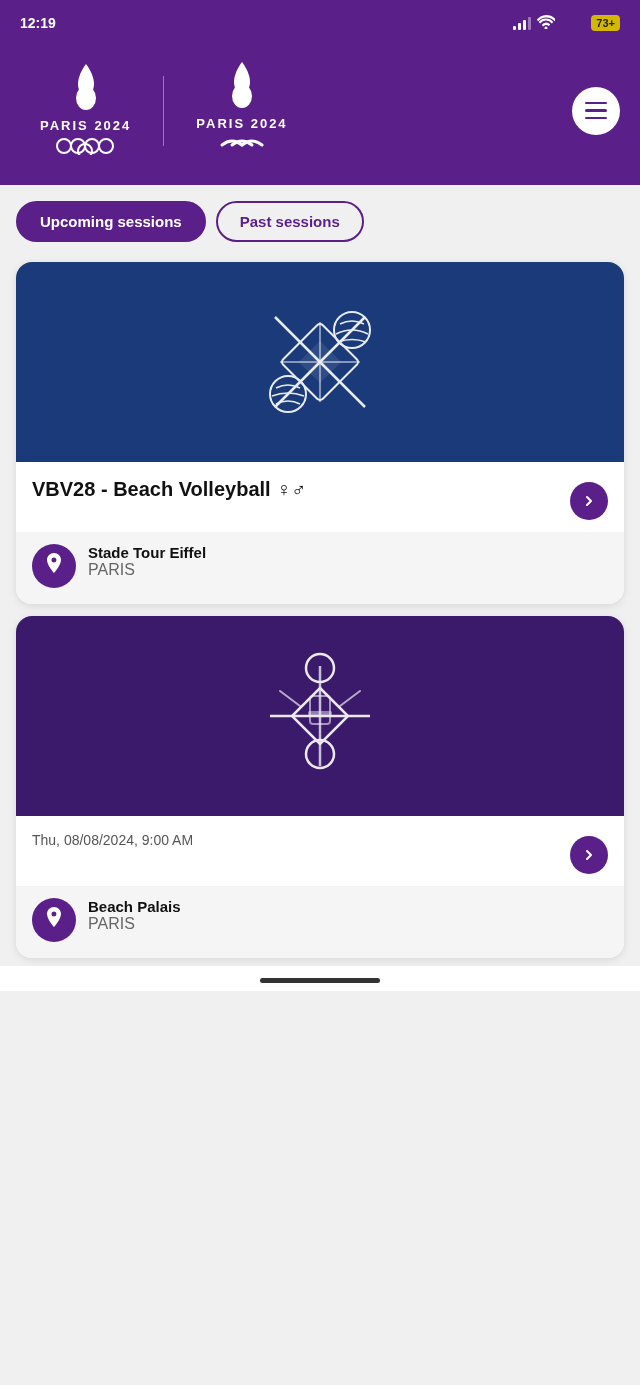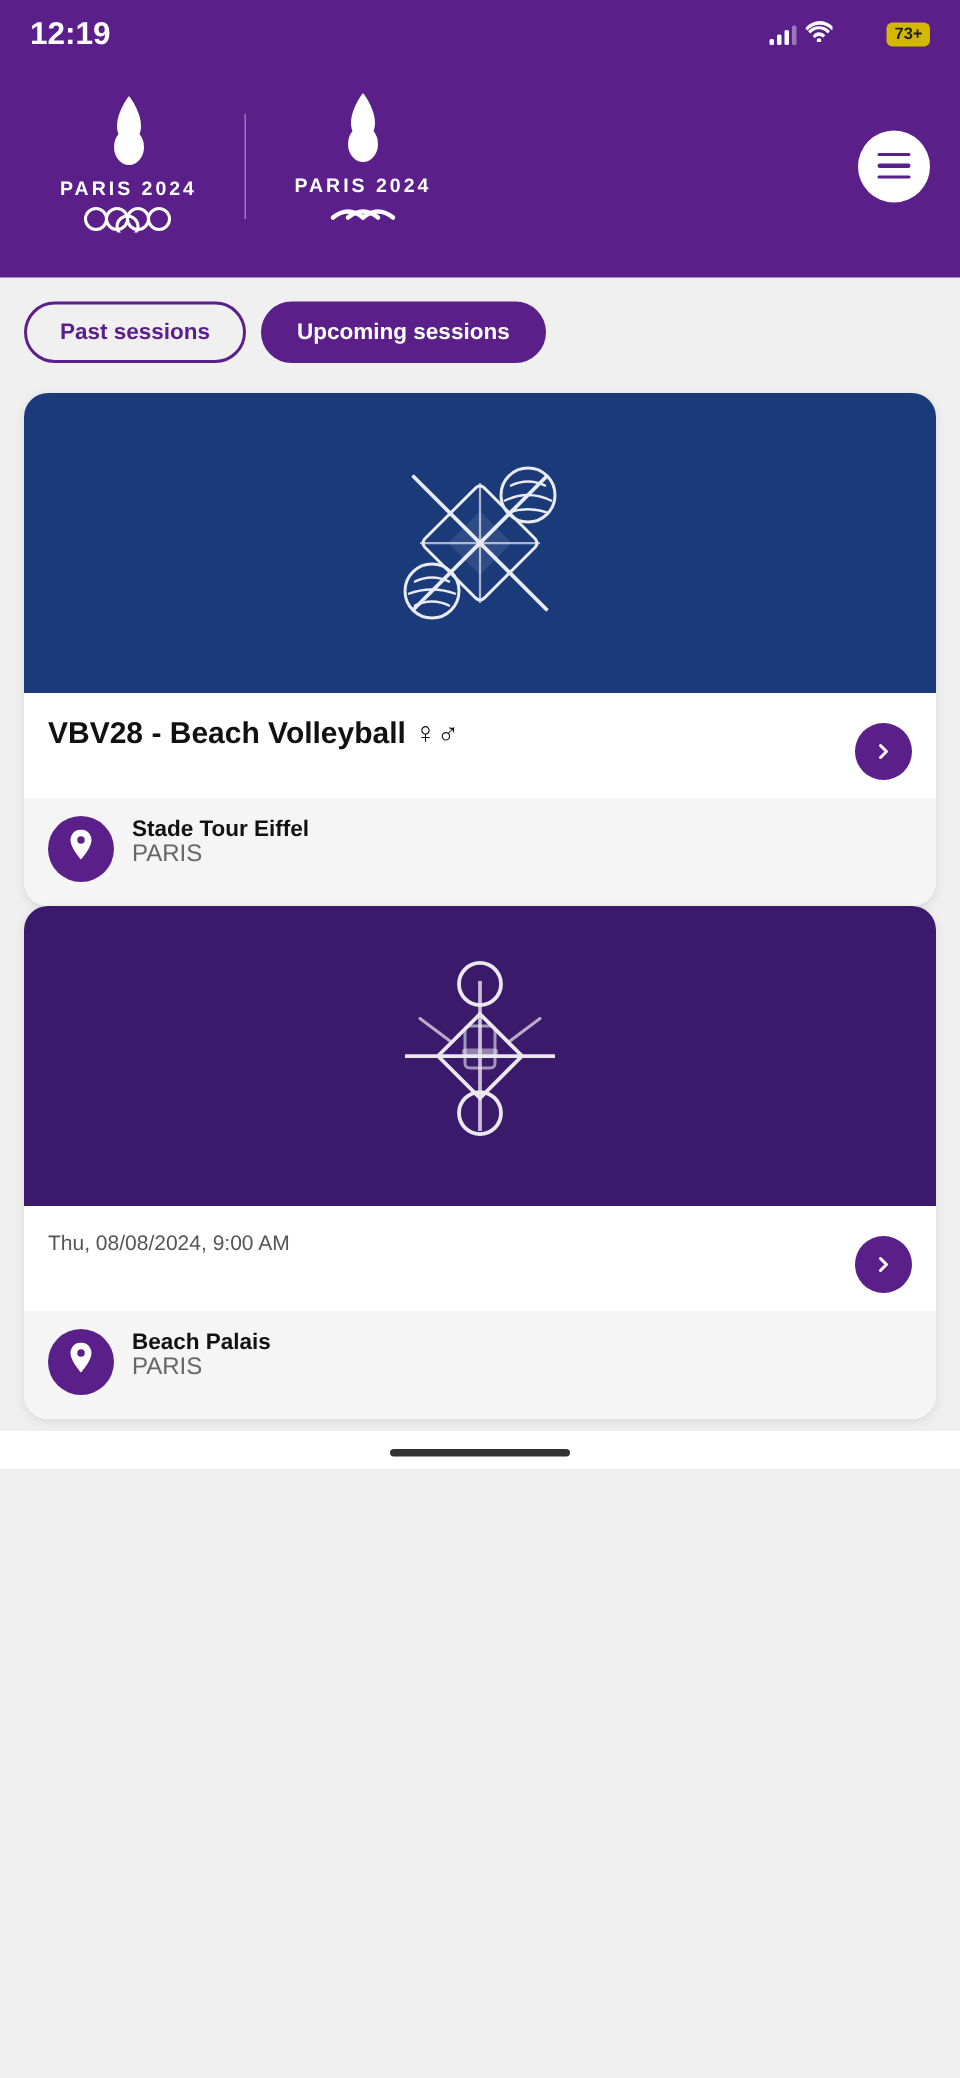--- a/index.html
+++ b/index.html
@@ -16,21 +16,21 @@
     .status-bar {
       background: #5b1f8a;
       display: flex;
       justify-content: space-between;
       align-items: center;
       padding: 10px 20px 8px;
       height: 44px;
     }
     .status-time {
       color: white;
-      font-size: 21px;
+      font-size: 14px;
       font-weight: 600;
     }
     .status-icons {
       display: flex;
       align-items: center;
       gap: 6px;
     }
     .signal-bars {
       display: flex;
       align-items: flex-end;
@@ -142,21 +142,21 @@
     .tab-btn.inactive {
       background: transparent;
       color: #5b1f8a;
     }
 
     
     .sessions-list {
       padding: 8px 16px;
       display: flex;
       flex-direction: column;
-      gap: 0;
+      gap: 12px;
     }
 
     .session-card {
       background: white;
       border-radius: 16px;
       overflow: hidden;
       box-shadow: 0 2px 8px rgba(0,0,0,0.1);
     }
 
     .card-image {
@@ -312,22 +312,22 @@
   </div>
 
   <button class="menu-btn">
     <span></span>
     <span></span>
     <span></span>
   </button>
 </div>
 
 <div class="tab-section">
+  <button class="tab-btn active">Upcoming sessions</button>
   <button class="tab-btn inactive">Past sessions</button>
-  <button class="tab-btn active">Upcoming sessions</button>
 </div>
 
 <div class="sessions-list">
 
   <div class="session-card">
     <div class="card-image" style="background:#1a3a7a;">
 
       <svg width="160" height="160" viewBox="0 0 160 160">
 
         <g opacity="0.9">

